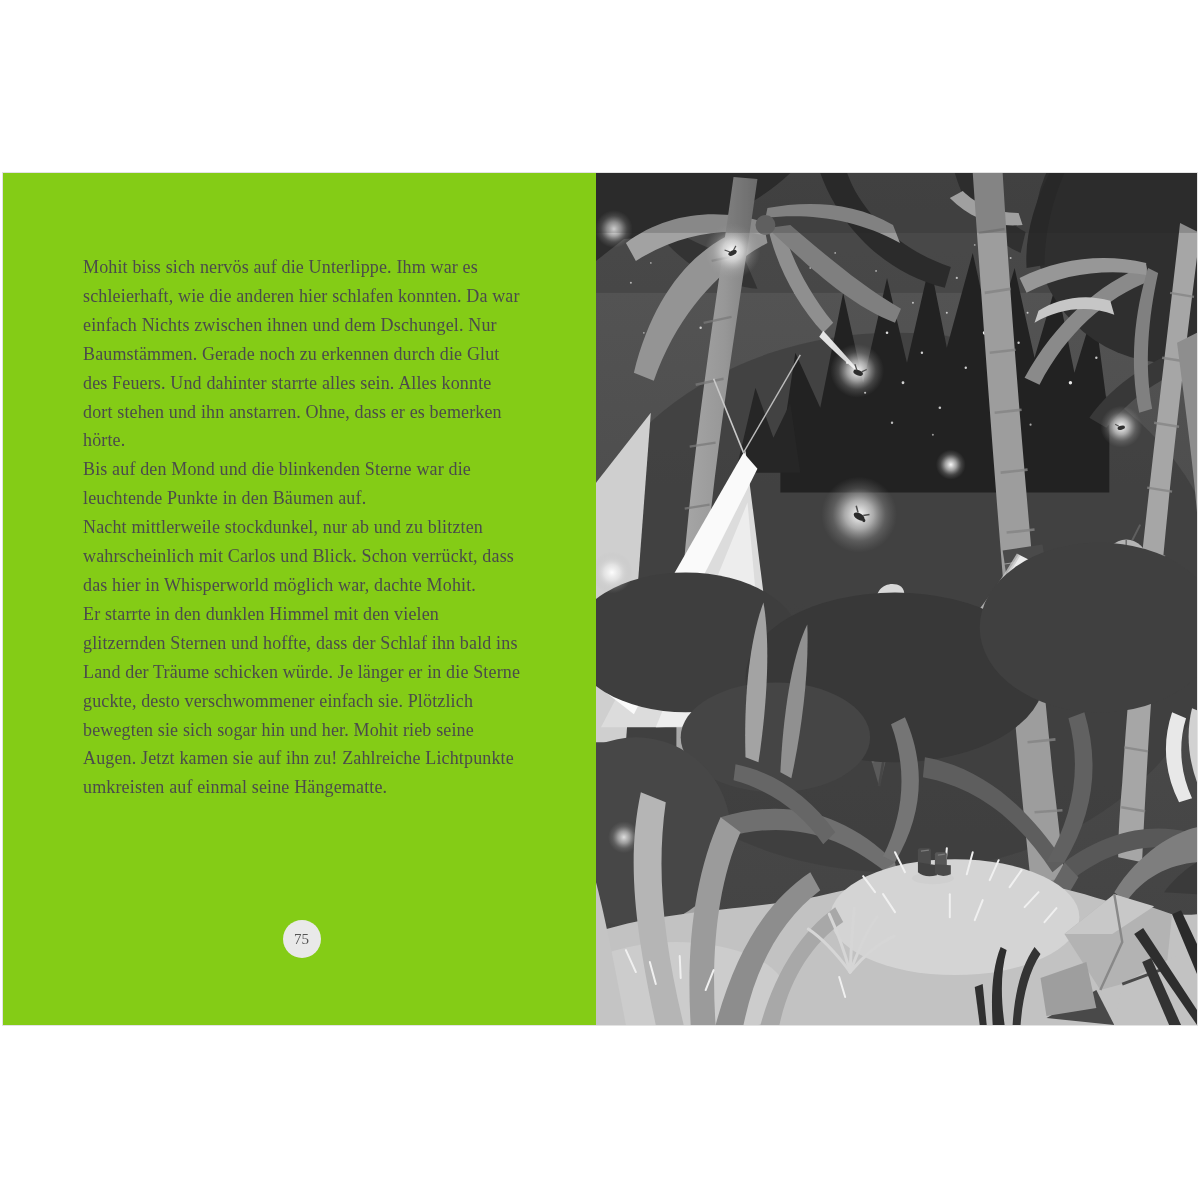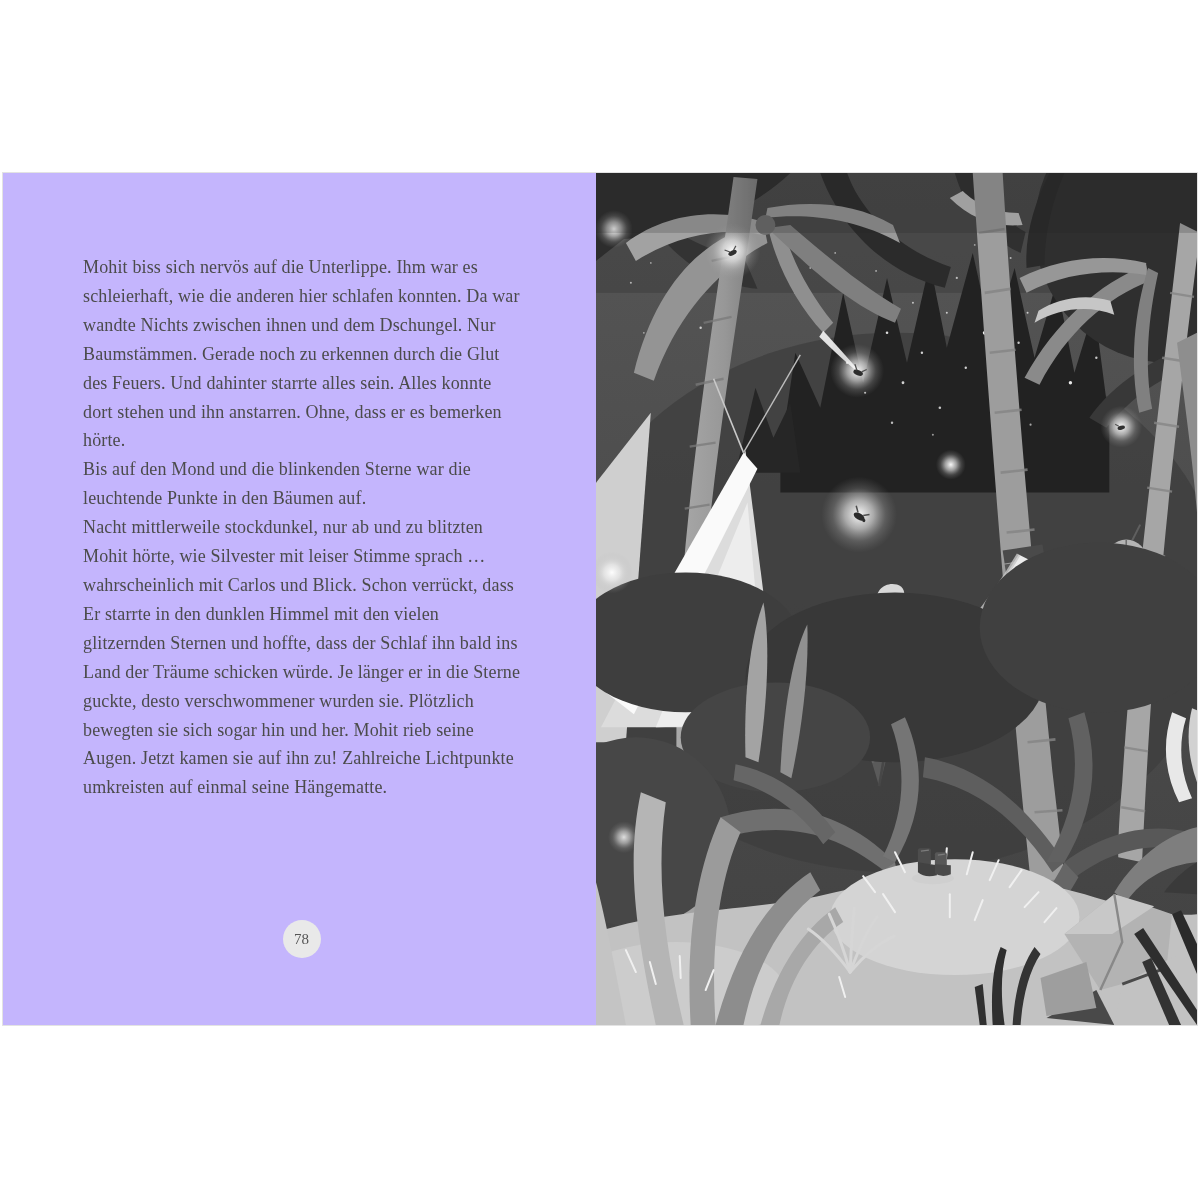--- a/index.html
+++ b/index.html
@@ -5,21 +5,21 @@
   html,body{margin:0;padding:0;}
   body{
     width:1200px;height:1200px;position:relative;background:#ffffff;
     font-family:"Liberation Serif", serif;overflow:hidden;
   }
   .spread{
     position:absolute;left:2px;top:172px;width:1196px;height:854px;
     border:1px solid #e3e3e3;box-sizing:border-box;background:#ffffff;
   }
   .left-page{
-    position:absolute;left:0;top:0;width:50%;height:100%;background:#c4b5fd;
+    position:absolute;left:0;top:0;width:50%;height:100%;background:#84cc16;
   }
   .text-block{
     position:absolute;left:80px;top:80px;color:#4b4b4b;
     font-size:18px;line-height:28.9px;letter-spacing:0.15px;
   }
   .text-block .line{white-space:pre;}
   .page-number-badge{
     position:absolute;left:50%;top:747px;transform:translateX(-50%);
     width:38px;height:38px;border-radius:50%;background:#e9e9e9;
     display:flex;align-items:center;justify-content:center;
@@ -32,40 +32,40 @@
 </style>
 </head>
 <body>
 
 <div class="spread">
 
   <div class="left-page">
     <div class="text-block">
         <div class="line">Mohit biss sich nervös auf die Unterlippe. Ihm war es</div>
         <div class="line">schleierhaft, wie die anderen hier schlafen konnten. Da war</div>
-        <div class="line">wandte Nichts zwischen ihnen und dem Dschungel. Nur</div>
+        <div class="line">einfach Nichts zwischen ihnen und dem Dschungel. Nur</div>
         <div class="line">Baumstämmen. Gerade noch zu erkennen durch die Glut</div>
         <div class="line">des Feuers. Und dahinter starrte alles sein. Alles konnte</div>
         <div class="line">dort stehen und ihn anstarren. Ohne, dass er es bemerken</div>
         <div class="line">hörte.</div>
         <div class="line">Bis auf den Mond und die blinkenden Sterne war die</div>
         <div class="line">leuchtende Punkte in den Bäumen auf.</div>
         <div class="line">Nacht mittlerweile stockdunkel, nur ab und zu blitzten</div>
-        <div class="line">Mohit hörte, wie Silvester mit leiser Stimme sprach …</div>
         <div class="line">wahrscheinlich mit Carlos und Blick. Schon verrückt, dass</div>
+        <div class="line">das hier in Whisperworld möglich war, dachte Mohit.</div>
         <div class="line">Er starrte in den dunklen Himmel mit den vielen</div>
         <div class="line">glitzernden Sternen und hoffte, dass der Schlaf ihn bald ins</div>
         <div class="line">Land der Träume schicken würde. Je länger er in die Sterne</div>
-        <div class="line">guckte, desto verschwommener wurden sie. Plötzlich</div>
+        <div class="line">guckte, desto verschwommener einfach sie. Plötzlich</div>
         <div class="line">bewegten sie sich sogar hin und her. Mohit rieb seine</div>
         <div class="line">Augen. Jetzt kamen sie auf ihn zu! Zahlreiche Lichtpunkte</div>
         <div class="line">umkreisten auf einmal seine Hängematte.</div>
       </div>
     <div class="page-number-badge">
-      <span>78</span>
+      <span>75</span>
     </div>
   </div>
 
   <div class="right-page">
     <svg viewBox="0 0 603 853" preserveAspectRatio="none" xmlns="http://www.w3.org/2000/svg">
       <defs>
         <radialGradient id="glowG">
           <stop offset="0%" stop-color="#ffffff" stop-opacity="0.97"></stop>
           <stop offset="38%" stop-color="#f0f0f0" stop-opacity="0.6"></stop>
           <stop offset="70%" stop-color="#cccccc" stop-opacity="0.2"></stop>

